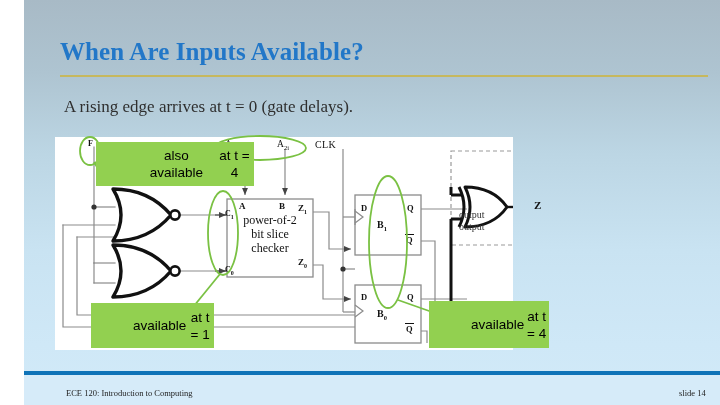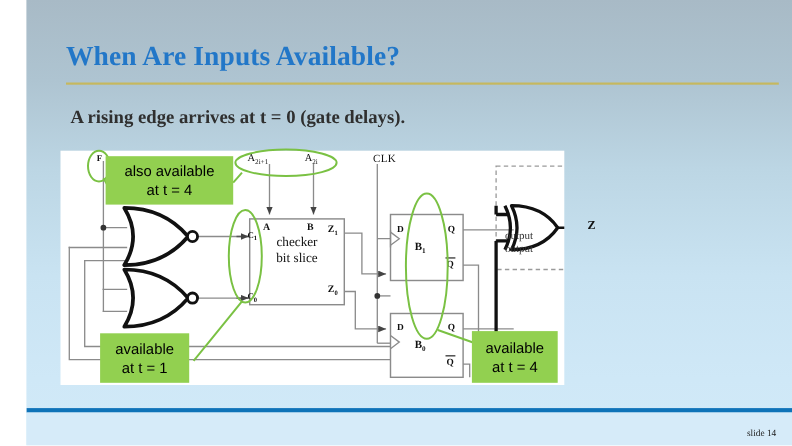--- a/index.html
+++ b/index.html
@@ -50,21 +50,20 @@
 
   
   #bodyline {
     position: absolute;
     left: 40px;
     top: 97px;
     font-family: "Liberation Serif", serif;
     font-size: 17px;
     color: #2f2f2f;
     white-space: nowrap;
-    font-weight: bold;
   }
 
   
   #figure {
     position: absolute;
     left: 31px;
     top: 137px;
     width: 458px;
     height: 213px;
     background: #ffffff;
@@ -74,24 +73,25 @@
   
   .callout {
     position: absolute;
     background: #92d050;
     color: #000000;
     font-family: "Liberation Sans", sans-serif;
     font-size: 13.5px;
     line-height: 17px;
     text-align: center;
     display: flex;
-    flex-direction: column;
+    flex-direction: row;
     align-items: center;
     justify-content: center;
     z-index: 6;
+    padding-left: 42px;
   }
   #callout-also { left: 72px;  top: 142px; width: 116px; height: 44px; }
   #callout-t5   { left: 67px;  top: 303px; width: 81px;  height: 45px; }
   #callout-t4   { left: 405px; top: 301px; width: 78px;  height: 47px; }
 
   
   #footer-rule {
     position: absolute;
     left: 0;
     top: 371px;
@@ -228,21 +228,21 @@
     <div style="position:absolute;left:33px;top:2px;font:bold 8px 'Liberation Serif',serif;color:#111;">
       <span>F</span>
     </div>
 
     <div style="position:absolute;left:170px;top:2px;font:9.5px 'Liberation Serif',serif;color:#111;">
       A<sub style="font-size:6.5px">2i+1</sub>
     </div>
     <div style="position:absolute;left:222px;top:2px;font:9.5px 'Liberation Serif',serif;color:#111;">
       A<sub style="font-size:6.5px">2i</sub>
     </div>
-    <div style="position:absolute;left:284px;top:2px;font:10px 'Liberation Serif',serif;color:#111;letter-spacing:.4px;">
+    <div style="position:absolute;left:260px;top:2px;font:10px 'Liberation Serif',serif;color:#111;letter-spacing:.4px;">
       <span>CLK</span>
     </div>
 
     <div style="position:absolute;left:184px;top:64px;font:bold 9px 'Liberation Serif',serif;color:#111;">
       <span>A</span>
     </div>
     <div style="position:absolute;left:224px;top:64px;font:bold 9px 'Liberation Serif',serif;color:#111;">
       <span>B</span>
     </div>
     <div style="position:absolute;left:243px;top:66px;font:bold 9px 'Liberation Serif',serif;color:#111;">
@@ -254,22 +254,23 @@
 
     <div style="position:absolute;left:170px;top:72px;font:bold 8px 'Liberation Serif',serif;color:#111;">
       C<sub style="font-size:6px">1</sub>
     </div>
     <div style="position:absolute;left:170px;top:128px;font:bold 8px 'Liberation Serif',serif;color:#111;">
       C<sub style="font-size:6px">0</sub>
     </div>
 
     <div style="position:absolute;left:173px;top:76px;width:84px;text-align:center;
                 font:12px 'Liberation Serif',serif;color:#111;line-height:14px;">
+      <div>power-of-2</div>
+      <div>bit slice</div>
       <div>checker</div>
-      <div>bit slice</div>
     </div>
 
     <div style="position:absolute;left:306px;top:66px;font:bold 8.5px 'Liberation Serif',serif;color:#111;"><span>D</span></div>
     <div style="position:absolute;left:352px;top:66px;font:bold 8.5px 'Liberation Serif',serif;color:#111;"><span>Q</span></div>
     <div style="position:absolute;left:350px;top:97px;font:bold 8.5px 'Liberation Serif',serif;color:#111;
                 border-top:1px solid #111;line-height:11px;padding:0 1px;"><span>Q</span></div>
     <div style="position:absolute;left:322px;top:82px;font:bold 10px 'Liberation Serif',serif;color:#111;">B<sub style="font-size:6.5px">1</sub></div>
 
     <div style="position:absolute;left:306px;top:155px;font:bold 8.5px 'Liberation Serif',serif;color:#111;"><span>D</span></div>
     <div style="position:absolute;left:352px;top:155px;font:bold 8.5px 'Liberation Serif',serif;color:#111;"><span>Q</span></div>
@@ -310,15 +311,16 @@
     <span>available</span>
     <span>at t = 1</span>
   </div>
   <div id="callout-t4" class="callout">
     <span>available</span>
     <span>at t = 4</span>
   </div>
 
   <div id="footer-rule"></div>
   <div id="footer-band"></div>
+  <div class="foot" id="foot-left">ECE 120: Introduction to Computing</div>
   <div class="foot" id="foot-right">slide 14</div>
 
 </div>
 
 </body></html>

